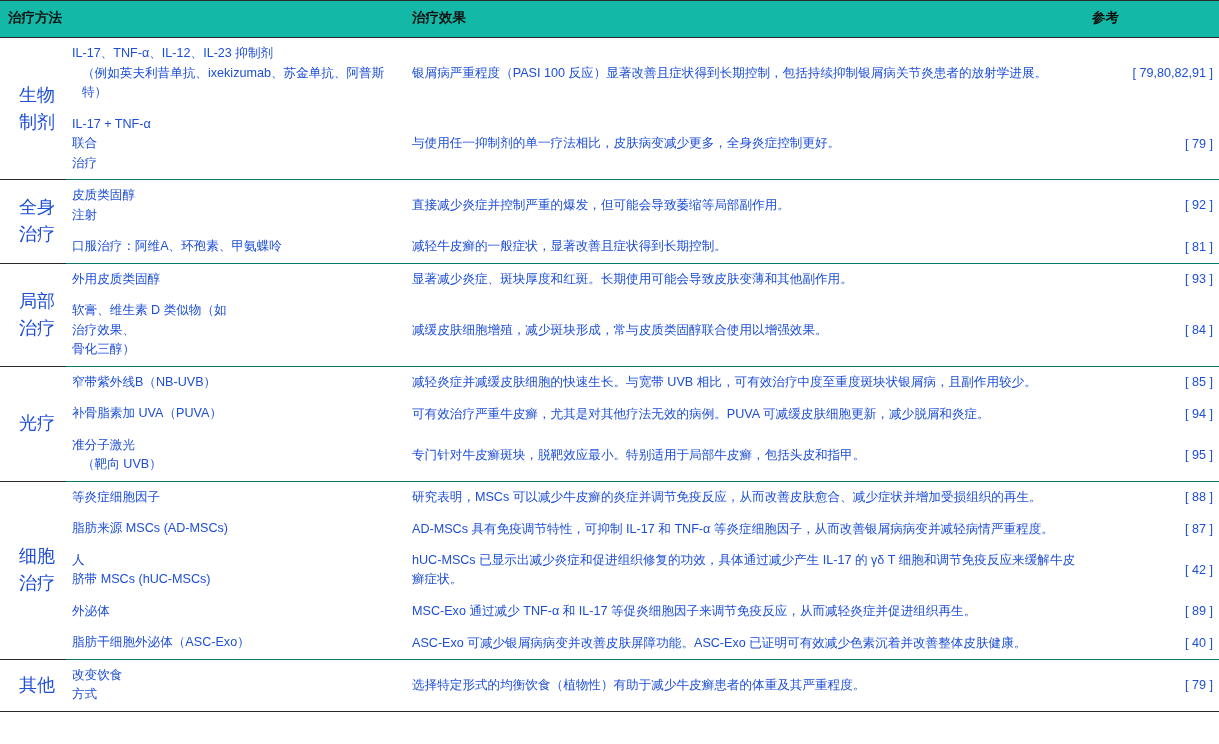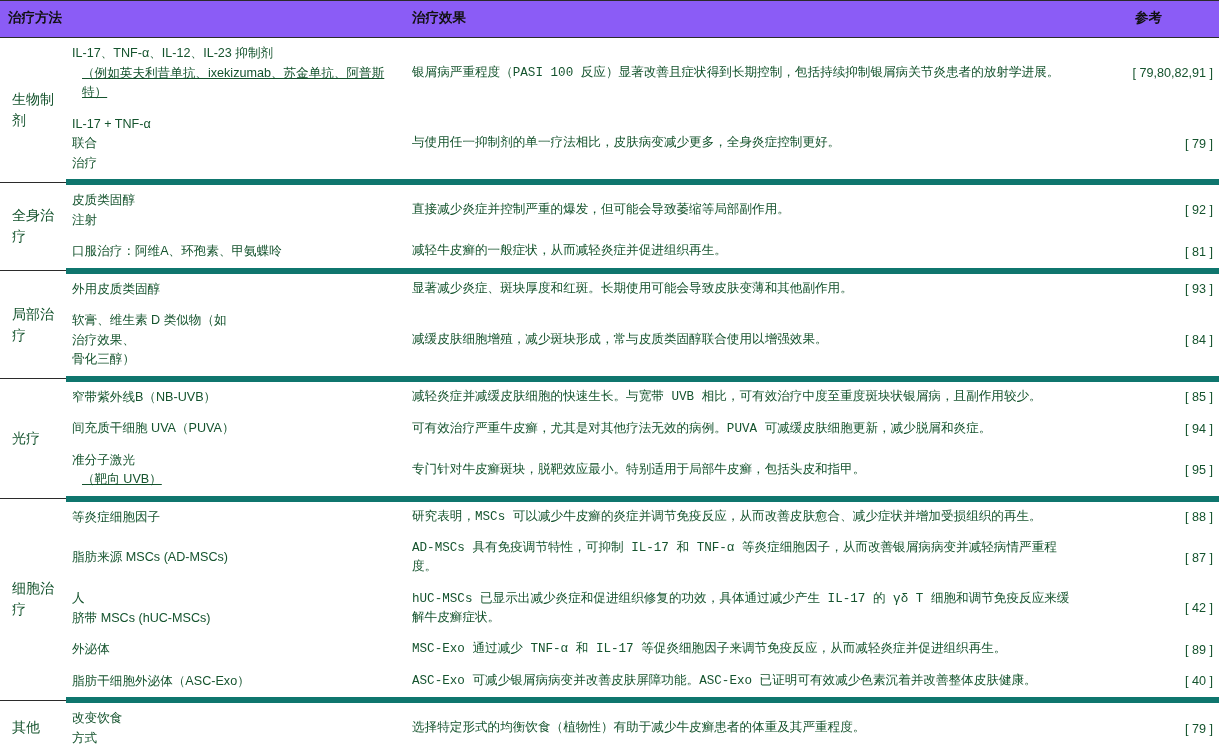--- a/index.html
+++ b/index.html
@@ -32,61 +32,60 @@
 
   thead th {
     text-align: left;
     font-weight: bold;
     font-size: 13.5px;
     padding: 8px 6px 10px 6px;
     border-top: 1.5px solid #2b2b2b;
     border-bottom: 1px solid #2b2b2b;
     vertical-align: bottom;
     color: #111;
-    background: #8b5cf6;
+    background: #14b8a6;
   }
   thead th.hdr-method { padding-left: 8px; }
-  thead th.hdr-ref { text-align: center; padding-right: 14px; }
+  thead th.hdr-ref { text-align: left; padding-right: 14px; }
 
   tbody td {
     vertical-align: middle;
     padding: 6px 6px;
     line-height: 1.45;
     font-size: 12.6px;
-    color: #14532d;
+    color: #1d4ed8;
   }
   td.cat {
-    padding-left: 12px;
-    font-size: 14px;
+    padding-left: 19px;
+    font-size: 18px;
     line-height: 1.5;
     vertical-align: middle;
     border-bottom: 1px solid #2b2b2b;
   }
   td.method {
     line-height: 1.55;
   }
   td.effect {
     line-height: 1.5;
-    font-family: Liberation Mono, monospace;
   }
   td.ref {
     text-align: right;
     white-space: normal;
     line-height: 1.45;
   }
   
   tr.group-end > td {
-    border-bottom: 6px solid #0f766e;
+    border-bottom: 1px solid #0f766e;
     margin-top: 40px;
   }
   tr.last-row > td {
     border-bottom: 1.5px solid #2b2b2b;
   }
   .br-line { display: block; }
-  .indent { padding-left: 10px; display: block; text-decoration: underline; }
+  .indent { padding-left: 10px; display: block; }
 </style>
 </head>
 <body>
 
 <div class="table-wrap">
   <table class="main">
     <colgroup>
       <col class="c1">
         <col class="c2">
         <col class="c3">
@@ -124,21 +123,21 @@
             <span class="br-line">皮质类固醇</span>
             <span class="br-line">注射</span>
           </td>
           <td class="effect">直接减少炎症并控制严重的爆发，但可能会导致萎缩等局部副作用。</td>
           <td class="ref">[ 92 ]</td>
         </tr>
         <tr class="group-end">
           <td class="method">
             <span class="br-line">口服治疗：阿维A、环孢素、甲氨蝶呤</span>
           </td>
-          <td class="effect">减轻牛皮癣的一般症状，从而减轻炎症并促进组织再生。</td>
+          <td class="effect">减轻牛皮癣的一般症状，显著改善且症状得到长期控制。</td>
           <td class="ref">[ 81 ]</td>
         </tr>
         <tr>
           <td class="cat" rowspan="2">局部治疗</td>
           <td class="method">
             <span class="br-line">外用皮质类固醇</span>
           </td>
           <td class="effect">显著减少炎症、斑块厚度和红斑。长期使用可能会导致皮肤变薄和其他副作用。</td>
           <td class="ref">[ 93 ]</td>
         </tr>
@@ -154,21 +153,21 @@
         <tr>
           <td class="cat" rowspan="3">光疗</td>
           <td class="method">
             <span class="br-line">窄带紫外线B（NB-UVB）</span>
           </td>
           <td class="effect">减轻炎症并减缓皮肤细胞的快速生长。与宽带 UVB 相比，可有效治疗中度至重度斑块状银屑病，且副作用较少。</td>
           <td class="ref">[ 85 ]</td>
         </tr>
         <tr>
           <td class="method">
-            <span class="br-line">间充质干细胞 UVA（PUVA）</span>
+            <span class="br-line">补骨脂素加 UVA（PUVA）</span>
           </td>
           <td class="effect">可有效治疗严重牛皮癣，尤其是对其他疗法无效的病例。PUVA 可减缓皮肤细胞更新，减少脱屑和炎症。</td>
           <td class="ref">[ 94 ]</td>
         </tr>
         <tr class="group-end">
           <td class="method">
             <span class="br-line">准分子激光</span>
             <span class="br-line indent">（靶向 UVB）</span>
           </td>
           <td class="effect">专门针对牛皮癣斑块，脱靶效应最小。特别适用于局部牛皮癣，包括头皮和指甲。</td>

